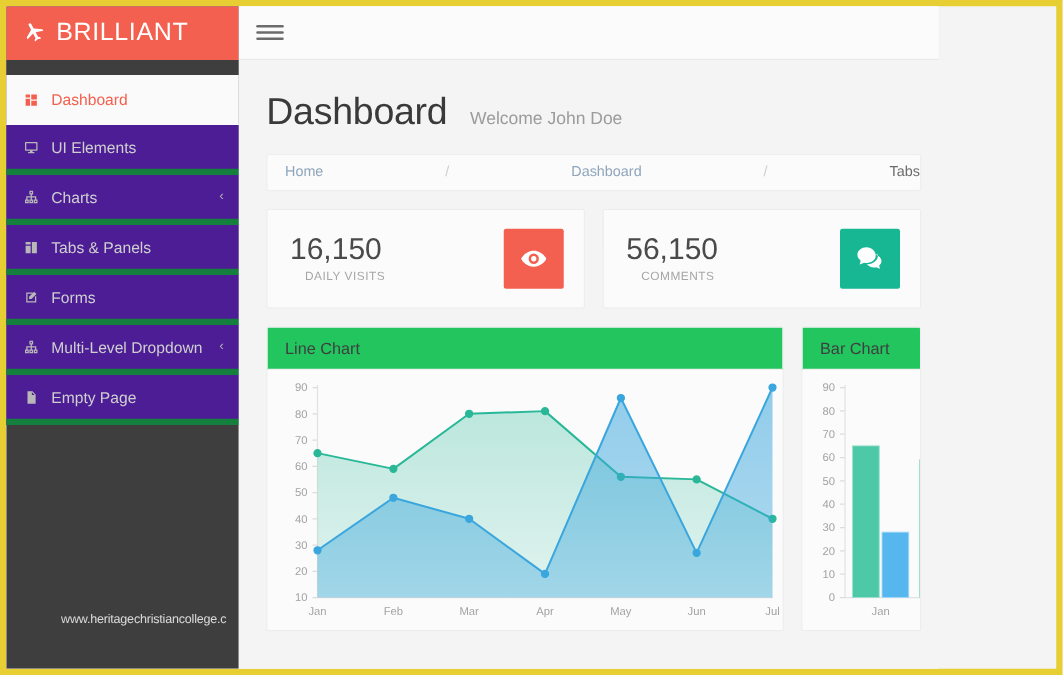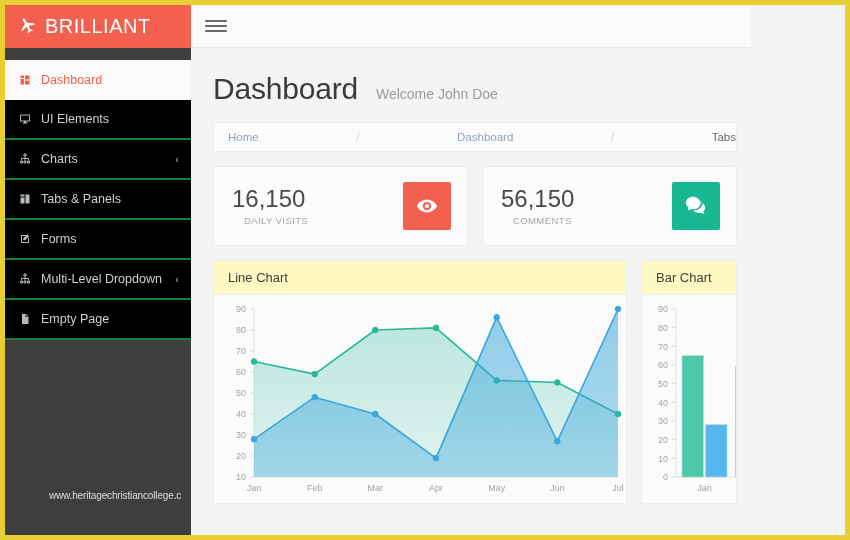--- a/index.html
+++ b/index.html
@@ -63,24 +63,24 @@
 
   .nav-spacer { height: 12px; background: #3e3e3e; }
 
   .nav-item {
     height: 40px;
     display: flex;
     align-items: center;
     padding: 0 12px 0 14px;
     color: #cfcfcf;
     font-size: 12.5px;
-    border-bottom: 2px solid #15803d;
+    border-bottom: 5px solid #15803d;
     position: relative;
     cursor: pointer;
-    background: #000000;
+    background: #4c1d95;
   }
   .nav-item .nav-ico {
     width: 22px;
     flex: 0 0 22px;
     font-size: 11.5px;
     color: #b8b8b8;
     text-align: left;
     line-height: 1;
   }
   .nav-item .nav-label { flex: 1; }
@@ -231,21 +231,21 @@
   .panel {
     background: #fbfbfb;
     border: 1px solid #ededed;
     border-radius: 2px;
     overflow: hidden;
   }
   .panel-line { flex: 0 0 414px; }
   .panel-bar  { flex: 1; }
   .panel-head {
     height: 34px;
-    background: #fef9c3;
+    background: #22c55e;
     border-bottom: 1px solid #efefef;
     display: flex;
     align-items: center;
     padding-left: 14px;
     font-size: 13px;
     color: #3f3f3f;
   }
   .panel-body { background: #fbfbfb; }
   .panel-body svg { display: block; }
 

